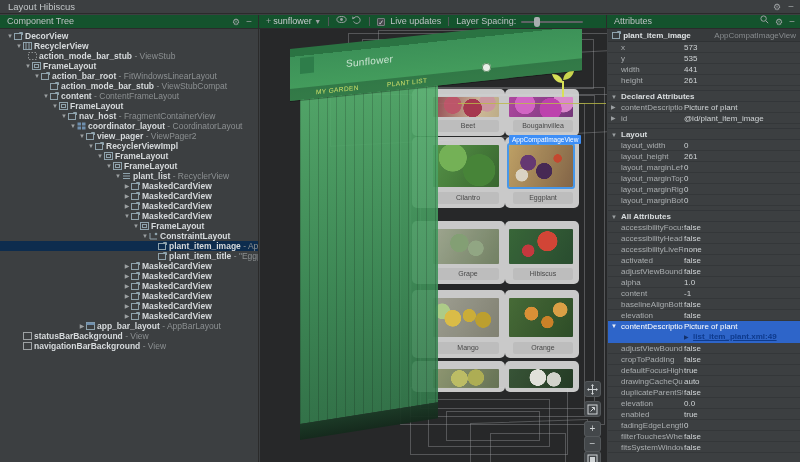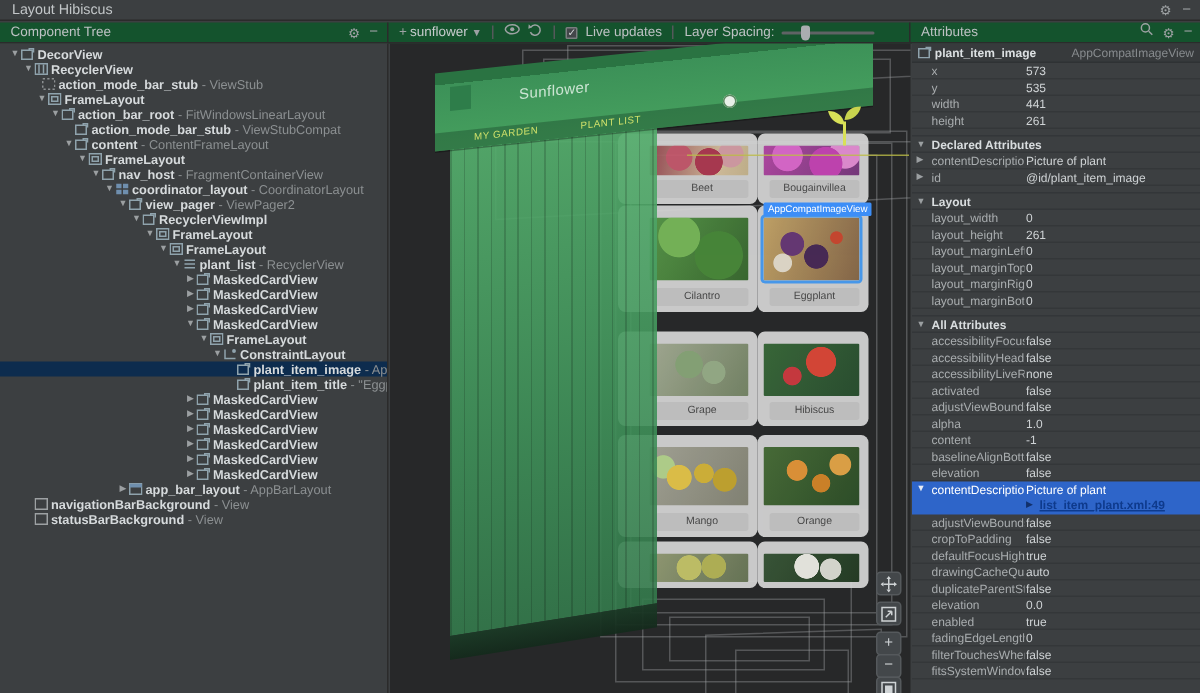--- a/index.html
+++ b/index.html
@@ -278,24 +278,24 @@
       <div class="trow" style="padding-left: 123px;"><span class="twist">▶</span><span class="nicon"><svg width="9" height="8">
             <rect x="0.5" y="1.5" width="7" height="6" fill="none" stroke="#8fa3ad"></rect>
             <path d="M5.5 1.5 V0.5 H8.5 V3" fill="none" stroke="#8fa3ad"></path>
           </svg></span><b>MaskedCardView</b></div>
       <div class="trow" style="padding-left: 78px;"><span class="twist">▶</span><span class="nicon"><svg width="9" height="8">
             <rect x="0.5" y="0.5" width="8" height="7" fill="none" stroke="#8fa3ad"></rect>
             <rect x="0.5" y="0.5" width="8" height="2.5" fill="#6f8fae"></rect>
           </svg></span><b>app_bar_layout</b><span class="ttype"> - AppBarLayout</span></div>
       <div class="trow" style="padding-left: 15px;"><span class="twist"></span><span class="nicon"><svg width="9" height="8">
             <rect x="0.5" y="0.5" width="8" height="7" fill="none" stroke="#9da1a3"></rect>
-          </svg></span><b>navigationBarBackground</b><span class="ttype"> - View</span></div>
+          </svg></span><b>statusBarBackground</b><span class="ttype"> - View</span></div>
       <div class="trow" style="padding-left: 15px;"><span class="twist"></span><span class="nicon"><svg width="9" height="8">
             <rect x="0.5" y="0.5" width="8" height="7" fill="none" stroke="#9da1a3"></rect>
-          </svg></span><b>statusBarBackground</b><span class="ttype"> - View</span></div>
+          </svg></span><b>navigationBarBackground</b><span class="ttype"> - View</span></div>
     </div>
 </div>
 
 <div id="canvas">
 
   <div class="wf" style="left:88px;top:4px;width:262px;height:62px;"></div>
   <div class="wf" style="left:102px;top:10px;width:232px;height:50px;"></div>
   <div class="wf" style="left:118px;top:1px;width:198px;height:38px;"></div>
   <div class="wf" style="left:70px;top:28px;width:298px;height:82px;transform:skewY(-3deg);"></div>
   <div class="wf" style="left:140px;top:58px;width:205px;height:338px;"></div>

